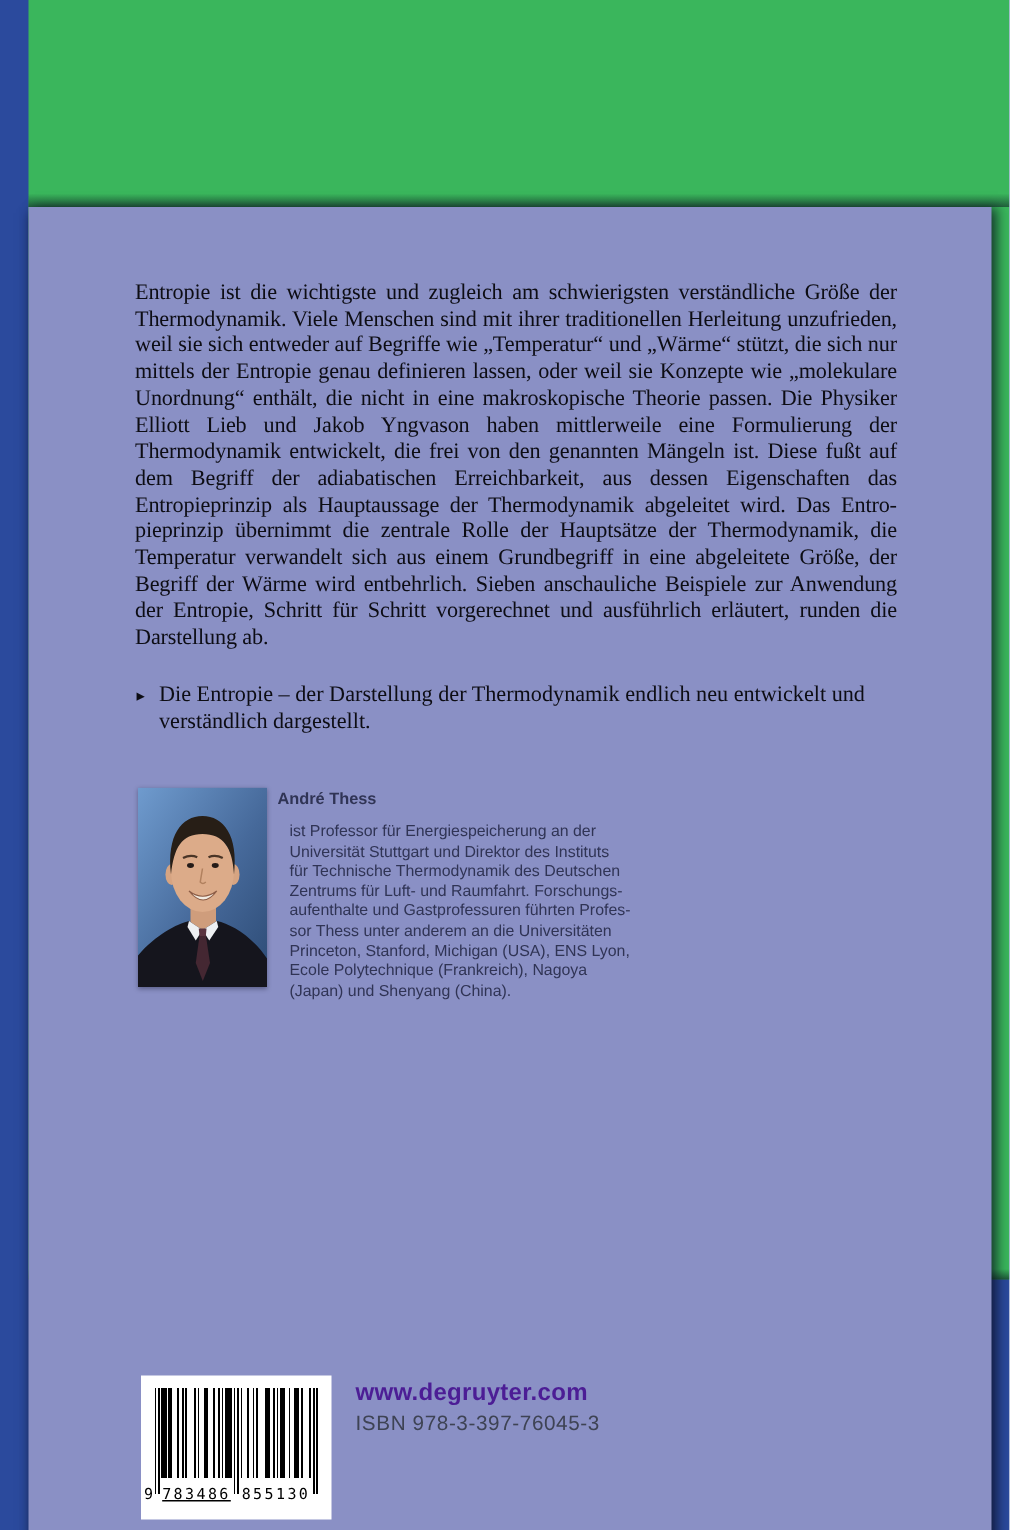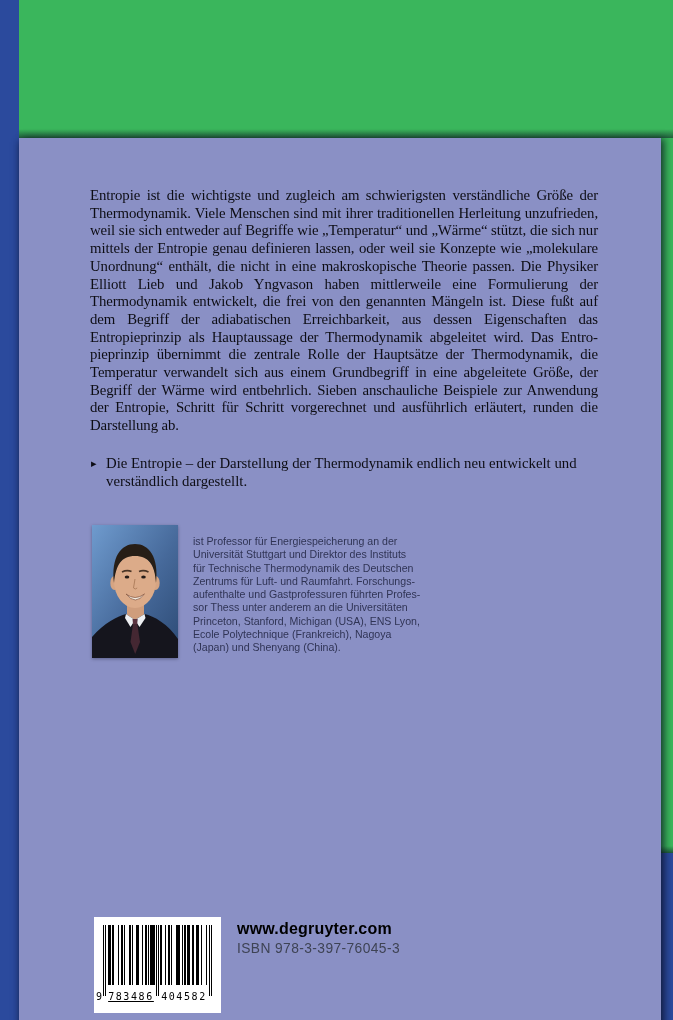--- a/index.html
+++ b/index.html
@@ -69,21 +69,21 @@
     position:absolute;font-family:"DejaVu Sans Mono", monospace;
     font-size:10px;color:#000;top:74px;text-align:center;
   }
   .bc-first{left:0;width:10px;letter-spacing:0;}
   .bc-left{left:14px;width:46px;letter-spacing:1.6px;text-decoration:underline;}
   .bc-right{left:66px;width:48px;letter-spacing:1.6px;}
   .pub{
     position:absolute;left:218px;top:781px;
     font-family:"Liberation Sans", sans-serif;
   }
-  .website{font-size:16px;font-weight:bold;color:#000000;letter-spacing:0.2px;line-height:19px;}
+  .website{font-size:16px;font-weight:bold;color:#4c1d95;letter-spacing:0.2px;line-height:19px;}
   .isbn{font-size:13.8px;color:#3e4354;letter-spacing:0.4px;margin-top:2px;line-height:17px;}
 </style>
 </head>
 <body>
 
 <div class="cover">
 
   <div class="green-block"></div>
 
   <div class="panel">
@@ -118,20 +118,21 @@
           <path d="M43 54 L41.5 63 Q43.2 65 45.2 63" stroke="#b1805e" stroke-width="1" fill="none"></path>
           <path d="M34 69 Q43 76 52.5 69 Q43.5 81 34 69 Z" fill="#f2ece2" stroke="#8c5c45" stroke-width="0.8"></path>
           <path d="M0 133 L0 112 C12 98 26 91 34 89 L43 95 L52.5 89 C62 91 76 99 86 114 L86 133 Z" fill="#15151d"></path>
           <path d="M34 89 L43 95 L38.5 102 L33 93 Z" fill="#eef0f3"></path>
           <path d="M52.5 89 L43 95 L47.5 102 L53.5 93 Z" fill="#eef0f3"></path>
           <path d="M40.5 94 L45.7 94 L45.2 99 L41 99 Z" fill="#5a3440"></path>
           <path d="M41 99 L45.3 99 L48 117 L43.2 129 L38.5 117 Z" fill="#442732"></path>
         </svg>
       </div>
       <div class="bio-col">
+        <p class="author-name">André Thess</p>
         <p class="author-bio">ist Professor für Energiespeicherung an der
 Universität Stuttgart und Direktor des Instituts
 für Technische Thermodynamik des Deutschen
 Zentrums für Luft- und Raumfahrt. Forschungs-
 aufenthalte und Gastprofessuren führten Profes-
 sor Thess unter anderem an die Universitäten
 Princeton, Stanford, Michigan (USA), ENS Lyon,
 Ecole Polytechnique (Frankreich), Nagoya
 (Japan) und Shenyang (China).</p>
       </div>
@@ -178,21 +179,21 @@
           <rect x="81" y="0" width="1" height="60" fill="#000"></rect>
           <rect x="82" y="0" width="1" height="60" fill="#000"></rect>
           <rect x="83" y="0" width="1" height="60" fill="#000"></rect>
           <rect x="85" y="0" width="1" height="60" fill="#000"></rect>
           <rect x="90" y="0" width="1" height="60" fill="#000"></rect>
           <rect x="92" y="0" width="1" height="71" fill="#000"></rect>
           <rect x="94" y="0" width="1" height="71" fill="#000"></rect>
         </svg>
       <span class="bc-digit bc-first">9</span>
       <span class="bc-digit bc-left">783486</span>
-      <span class="bc-digit bc-right">404582</span>
+      <span class="bc-digit bc-right">855130</span>
     </div>
 
     <div class="pub">
       <div class="website">www.degruyter.com</div>
       <div class="isbn">ISBN 978-3-397-76045-3</div>
     </div>
 
   </div>
 </div>
 

